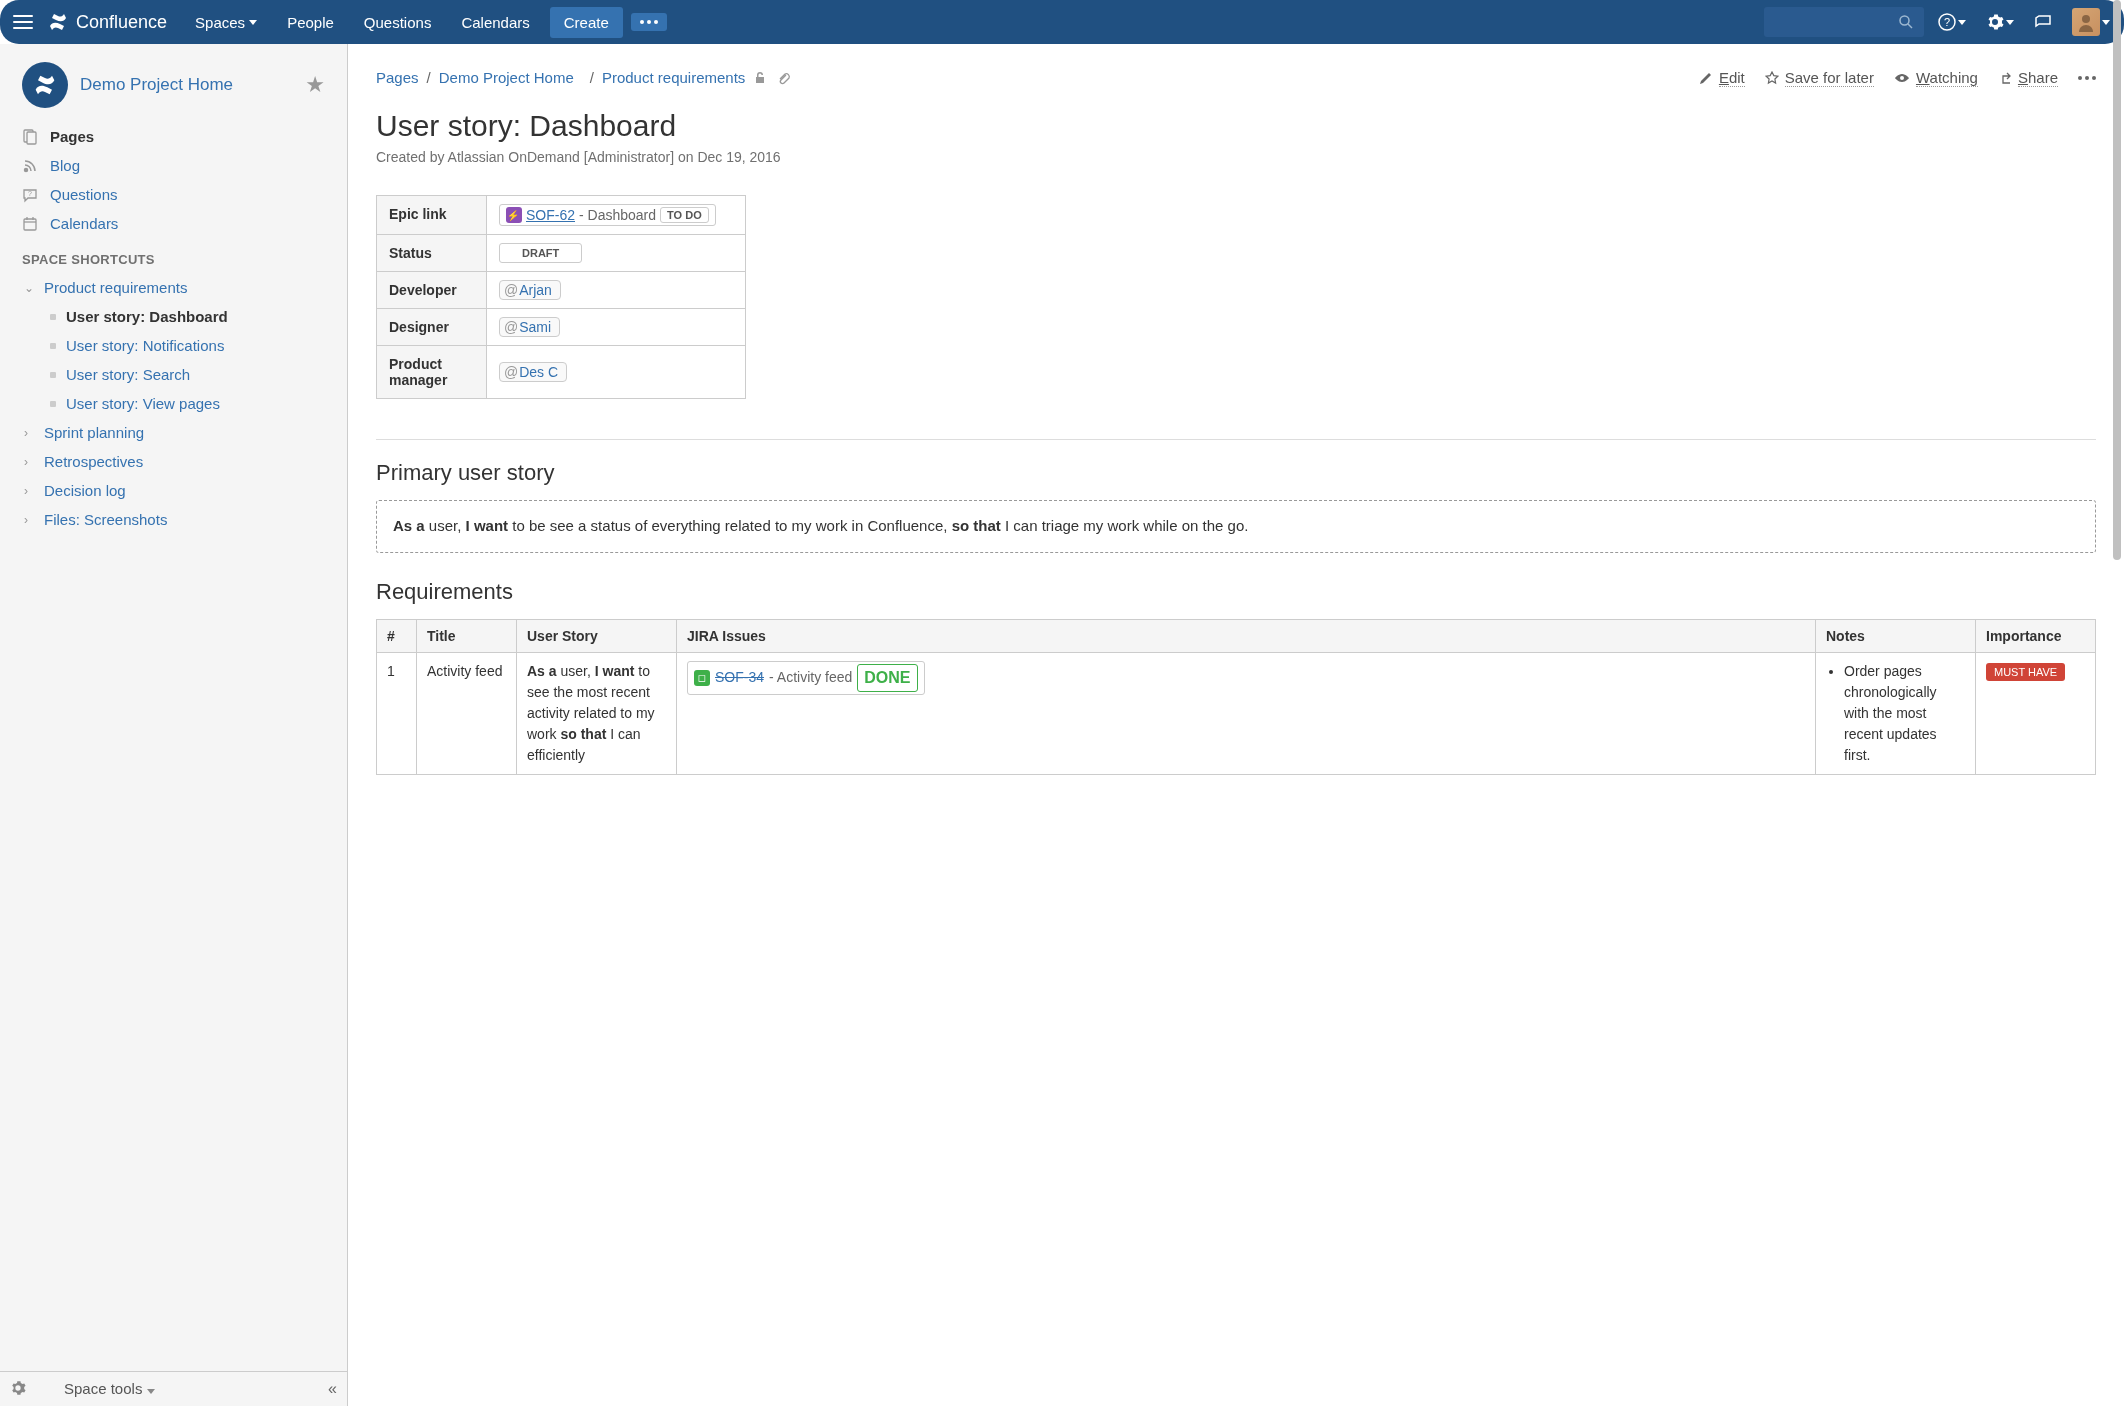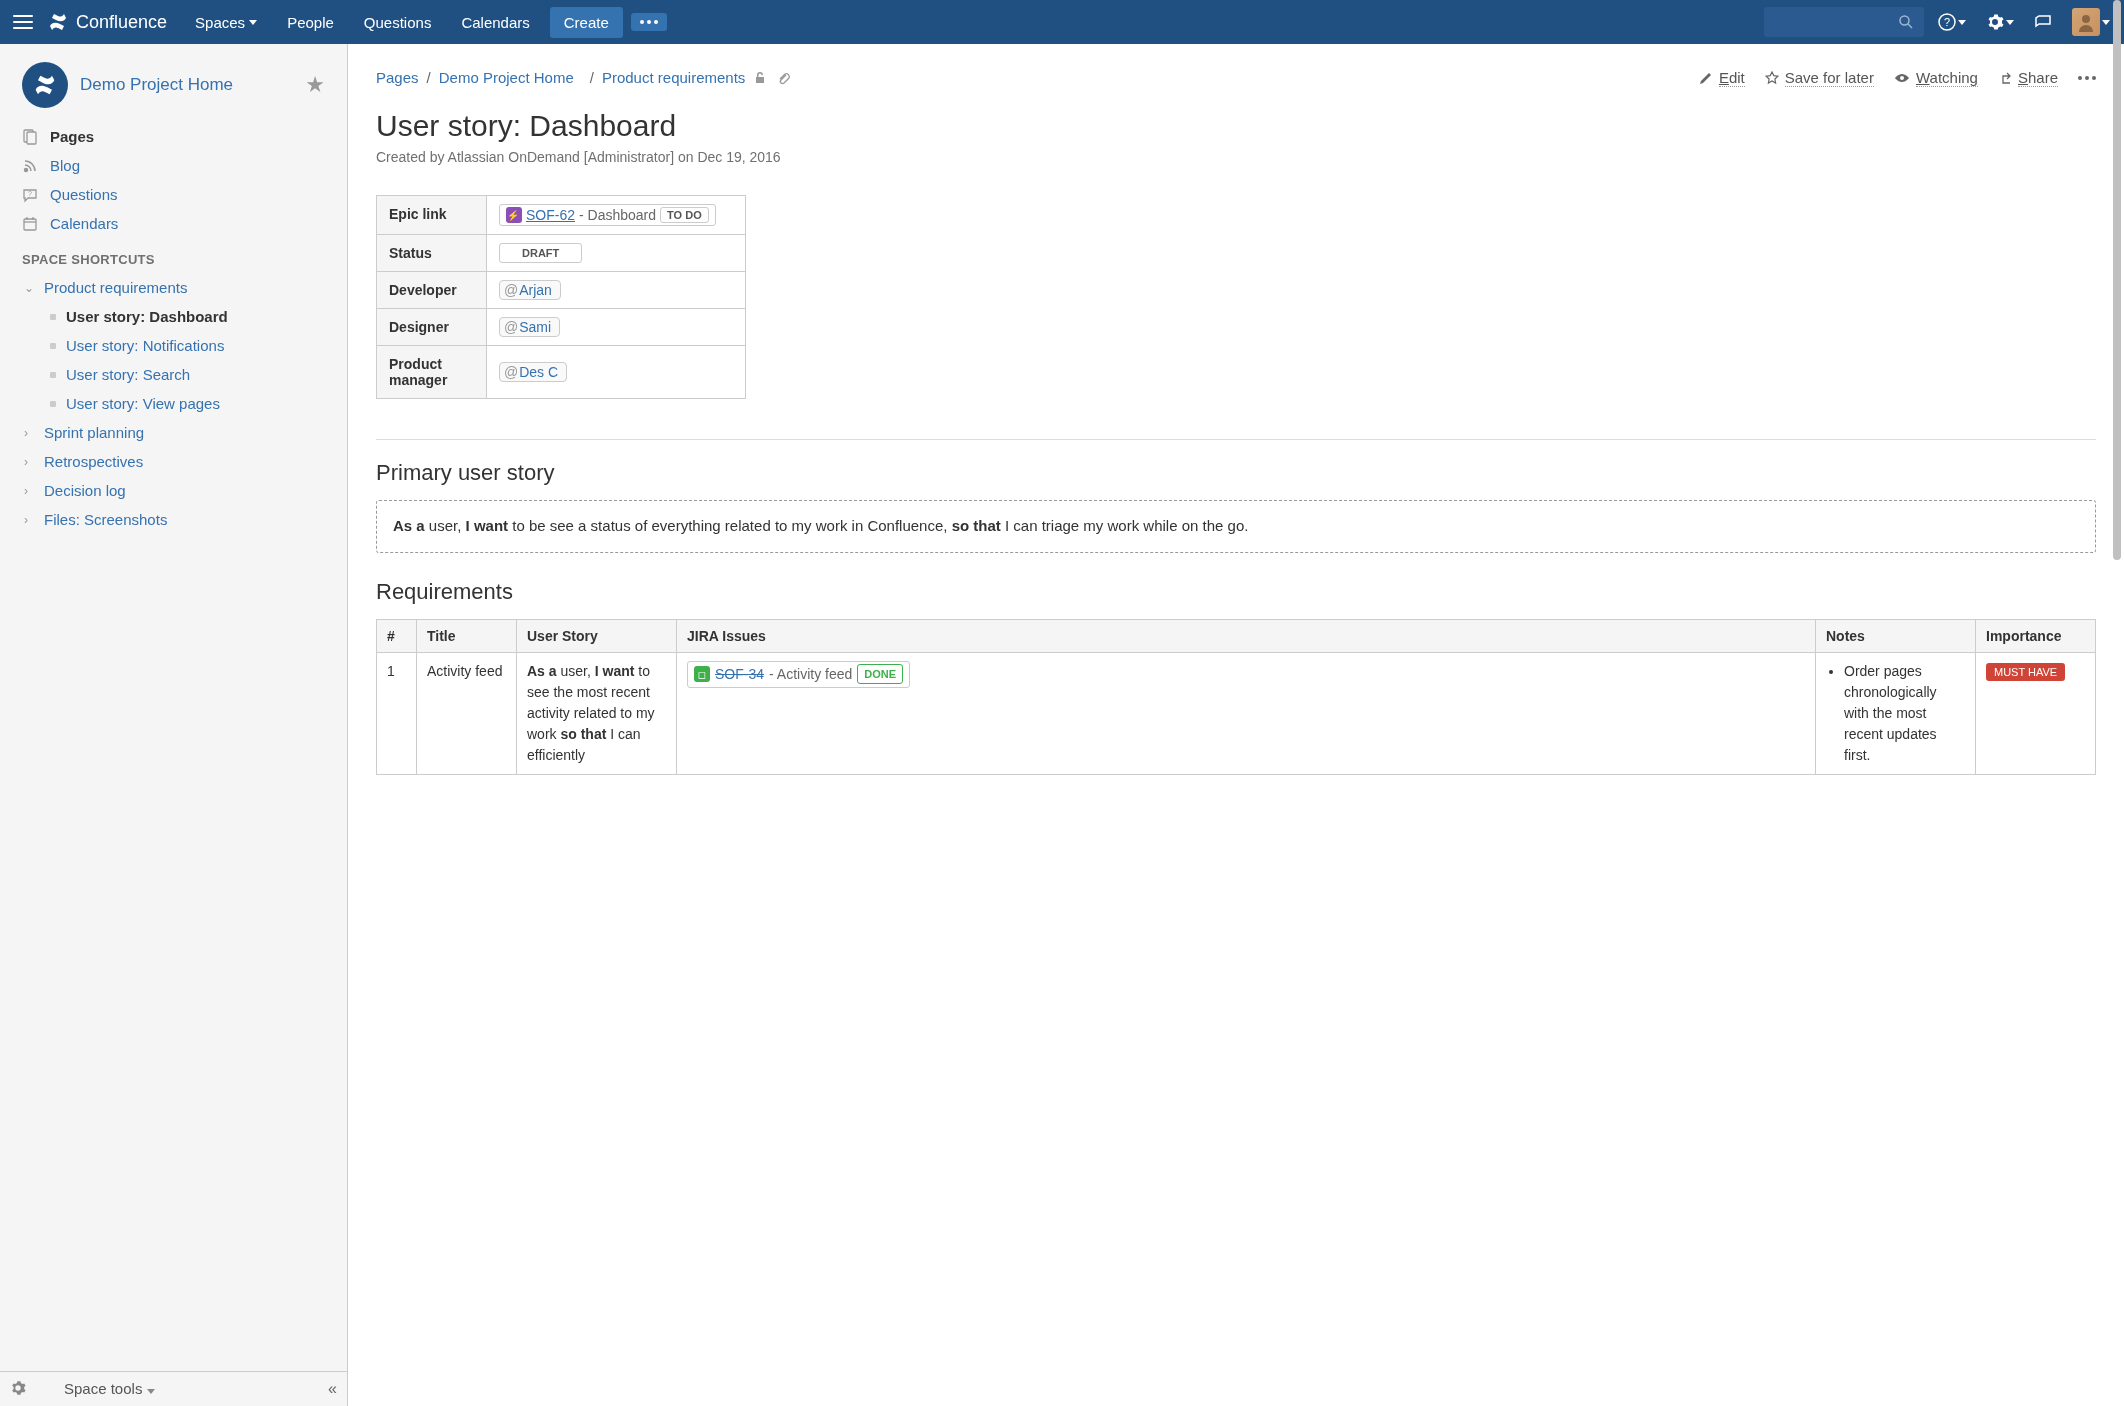--- a/index.html
+++ b/index.html
@@ -1,19 +1,19 @@
 <!DOCTYPE html>
 <html><head>
 <meta charset="utf-8">
 <style>
 * { margin: 0; padding: 0; box-sizing: border-box; }
 body { font-family: -apple-system, BlinkMacSystemFont, "Segoe UI", Arial, sans-serif; font-size: 14px; color: #333; background: #fff; overflow: hidden; }
 
 
-.header { background: #205081; height: 44px; display: flex; align-items: center; padding: 0 8px; color: #fff; }
+.header { background: #205081; height: 44px; display: flex; align-items: center; padding: 0 8px; color: #fff; border-radius: 19px; }
 .hamburger { width: 30px; height: 30px; display: flex; flex-direction: column; justify-content: center; gap: 4px; cursor: pointer; padding: 5px; }
 .hamburger span { height: 2px; background: #fff; border-radius: 1px; }
 .logo { display: flex; align-items: center; margin-left: 8px; margin-right: 14px; }
 .logo-icon { width: 24px; height: 24px; position: relative; }
 .logo-text { font-size: 18px; font-weight: 500; margin-left: 6px; }
 .nav-links { display: flex; align-items: center; gap: 2px; }
 .nav-link { color: #fff; padding: 10px 14px; font-size: 15px; cursor: pointer; display: flex; align-items: center; gap: 4px; }
 .create-btn { background: #3572b0; color: #fff; padding: 7px 14px; border-radius: 3px; font-size: 15px; margin-left: 4px; cursor: pointer; }
 .btn-more { background: #3572b0; padding: 7px 9px; border-radius: 3px; margin-left: 6px; cursor: pointer; }
 .dots { display: flex; gap: 3px; }
@@ -84,21 +84,21 @@
 
 .user-story-box { border: 1.5px dashed #999; border-radius: 3px; padding: 14px 16px; font-size: 15px; line-height: 1.5; }
 
 .req-table { width: 100%; border-collapse: collapse; margin-top: 10px; }
 .req-table th { background: #f5f5f5; border: 1px solid #ccc; padding: 8px 10px; text-align: left; font-weight: 600; }
 .req-table td { border: 1px solid #ccc; padding: 8px 10px; vertical-align: top; font-size: 14px; line-height: 1.5; }
 .req-table ul { padding-left: 18px; }
 .jira-badge { display: inline-flex; align-items: center; gap: 5px; }
 .jira-green-icon { width: 16px; height: 16px; background: #3eb049; border-radius: 3px; display: inline-flex; align-items: center; justify-content: center; color:#fff; font-size:10px; }
 .jira-key { color: #3572b0; text-decoration: line-through; }
-.done-lozenge { border: 1px solid #3eb049; color: #3eb049; font-size: 11px; font-weight: 600; padding: 1px 6px; border-radius: 3px; }
+.done-lozenge { border: 1px solid #3eb049; color: #3eb049; font-size: 16px; font-weight: 600; padding: 1px 6px; border-radius: 3px; }
 .must-have { background: #d04437; color: #fff; font-size: 11px; font-weight: 400; padding: 3px 8px; border-radius: 3px; }
 
 .scrollbar { position: fixed; right: 3px; top: 0; width: 8px; height: 560px; background: #c0c0c0; border-radius: 4px; }
 </style>
 </head>
 <body>
 
 <div class="header">
   <div class="hamburger">
       <span></span>

